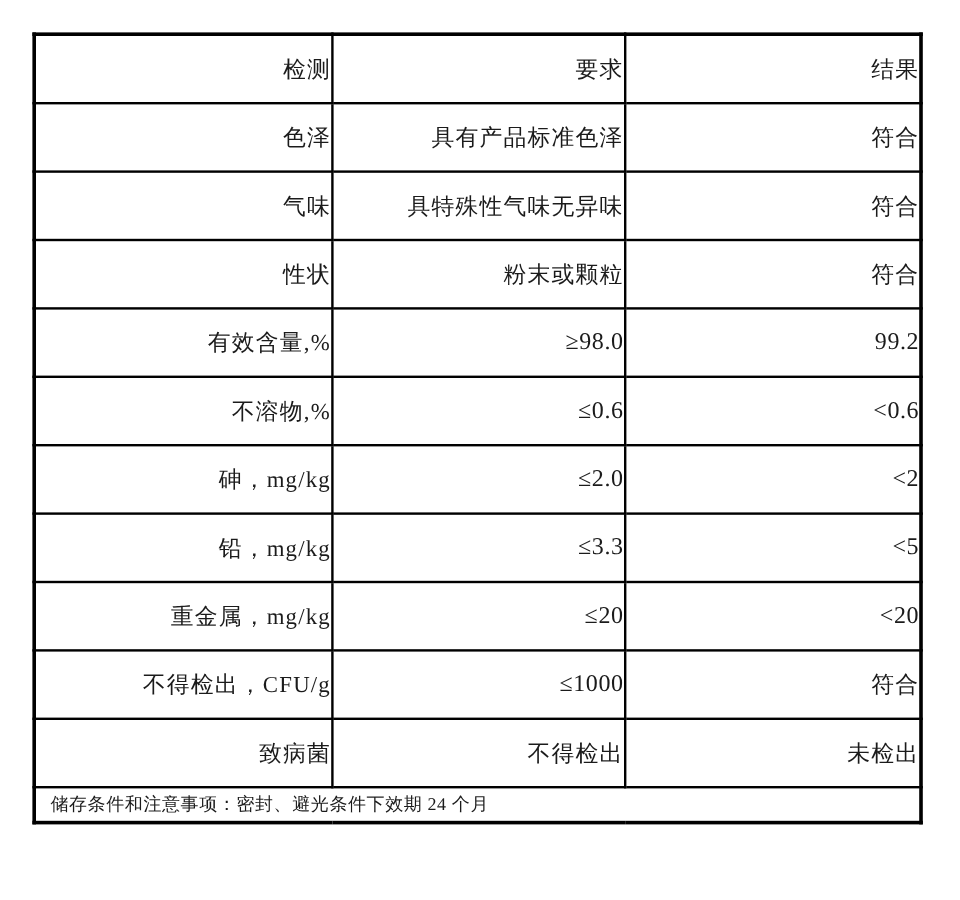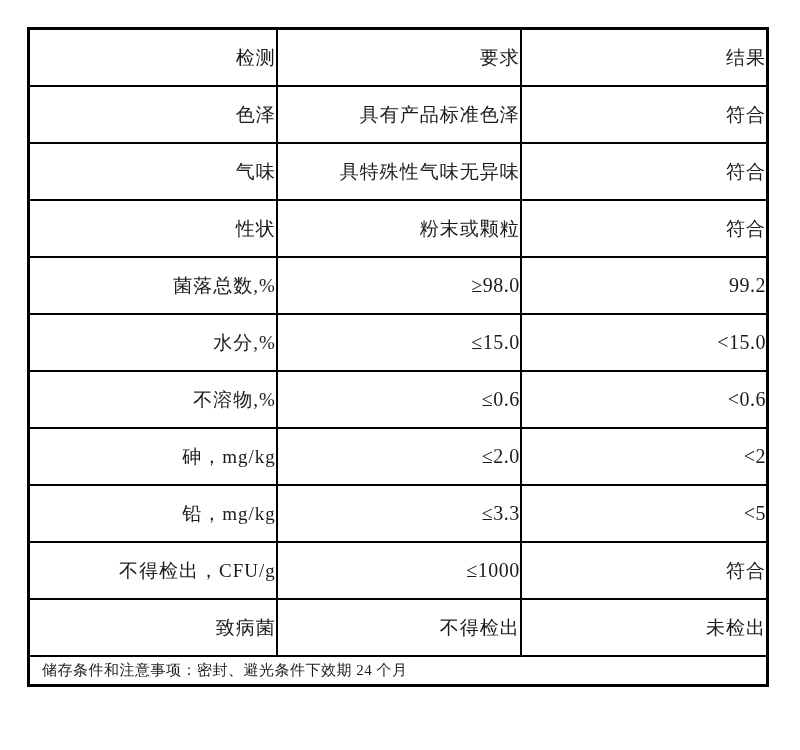--- a/index.html
+++ b/index.html
@@ -89,43 +89,43 @@
         <td>气味</td>
         <td>具特殊性气味无异味</td>
         <td>符合</td>
       </tr>
       <tr>
         <td>性状</td>
         <td>粉末或颗粒</td>
         <td>符合</td>
       </tr>
       <tr>
-        <td>菌落总数,%</td>
+        <td>有效含量,%</td>
         <td class="num">≥98.0</td>
         <td class="num">99.2</td>
-      </tr>
-      <tr>
-        <td>水分,%</td>
-        <td class="num">≤15.0</td>
-        <td class="num">&lt;15.0</td>
       </tr>
       <tr>
         <td>不溶物,%</td>
         <td class="num">≤0.6</td>
         <td class="num">&lt;0.6</td>
       </tr>
       <tr>
         <td>砷，mg/kg</td>
         <td class="num">≤2.0</td>
         <td class="num">&lt;2</td>
       </tr>
       <tr>
         <td>铅，mg/kg</td>
         <td class="num">≤3.3</td>
         <td class="num">&lt;5</td>
+      </tr>
+      <tr>
+        <td>重金属，mg/kg</td>
+        <td class="num">≤20</td>
+        <td class="num">&lt;20</td>
       </tr>
       <tr>
         <td>不得检出，CFU/g</td>
         <td class="num">≤1000</td>
         <td>符合</td>
       </tr>
       <tr>
         <td>致病菌</td>
         <td>不得检出</td>
         <td>未检出</td>

